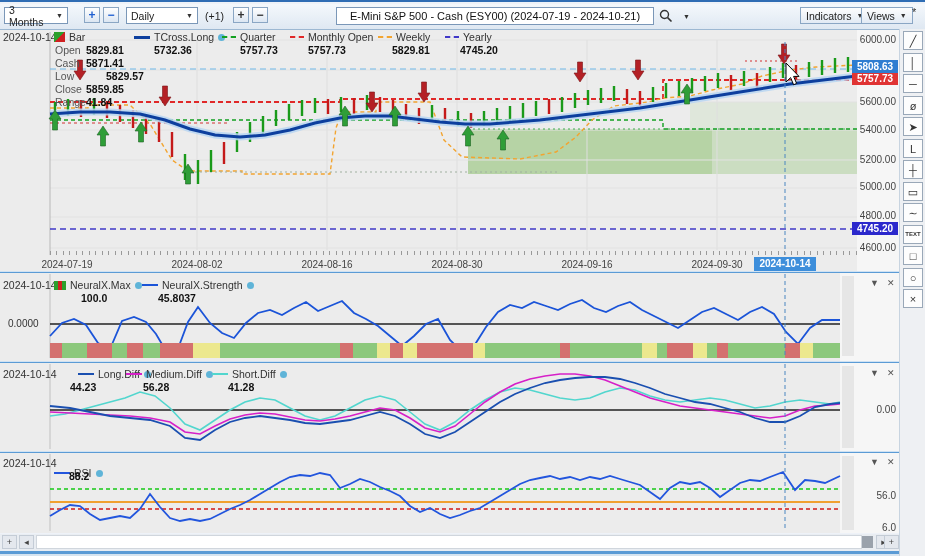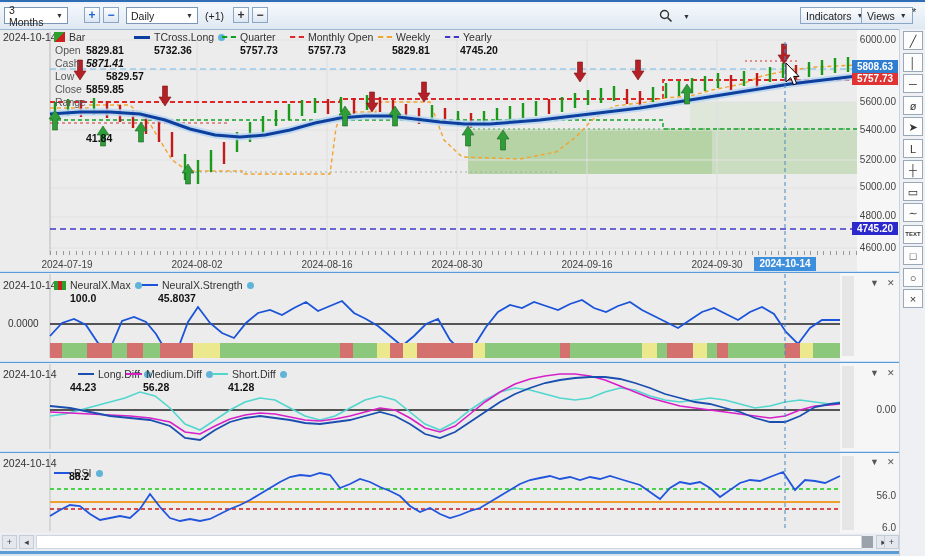--- a/index.html
+++ b/index.html
@@ -270,20 +270,21 @@
     </div>
     <div class="tbtn blue" style="left:84px;">+</div>
     <div class="tbtn blue" style="left:103px;">−</div>
     <div class="dd" style="left:126px;width:72px;">
       <span>Daily</span>
       <span class="caret">▼</span>
     </div>
     <span class="abs" style="left:205px;top:6px;font-size:10.5px;color:#222;">(+1)</span>
     <div class="tbtn dark" style="left:233px;">+</div>
     <div class="tbtn dark" style="left:252px;">−</div>
+    <div id="title-box">E-Mini S&amp;P 500 - Cash (ESY00) (2024-07-19 - 2024-10-21)</div>
     <svg class="abs" style="left:659px;top:5px;" width="14" height="14" viewBox="0 0 14 14">
       <circle cx="5.5" cy="5.5" r="4" fill="none" stroke="#333" stroke-width="1.4"></circle>
       <line x1="8.6" y1="8.6" x2="12.5" y2="12.5" stroke="#333" stroke-width="1.6"></line>
     </svg>
     <span class="caret abs" style="left:678px;top:9px;">▼</span>
     <div class="menu-btn" style="left:800px;">
       <span>Indicators</span>
       <span class="caret">▼</span>
     </div>
     <div class="menu-btn" style="left:861px;">
@@ -321,35 +322,35 @@
   <span class="lgv" style="left:392px;top:42px;">5829.81</span>
   <div class="lgl" style="left:445px;top:29px;">
     <span class="ic-dash" style="border-color:#4038c8;"></span>
     <span>Yearly</span>
   </div>
   <span class="lgv" style="left:460px;top:42px;">4745.20</span>
 
   <span class="lgd" style="left:55px;top:42px;color:#555;">Open</span>
   <span class="lgv" style="left:86px;top:42px;">5829.81</span>
   <span class="lgd" style="left:55px;top:55px;color:#555;">Cash</span>
-  <span class="lgv" style="left:86px;top:55px;font-style:italic;">5871.41</span>
+  <span class="lgv" style="left:86px;top:55px;">5871.41</span>
   <span class="lgd" style="left:55px;top:68px;color:#555;">Low</span>
   <span class="lgv" style="left:86px;top:68px;padding-left:20px;">5829.57</span>
   <span class="lgd" style="left:55px;top:81px;color:#555;">Close</span>
   <span class="lgv" style="left:86px;top:81px;">5859.85</span>
   <span class="lgd" style="left:55px;top:94px;color:#555;">Range</span>
-  <span class="lgv" style="left:86px;top:94px;margin-top:36px;">41.84</span>
+  <span class="lgv" style="left:86px;top:94px;">41.84</span>
 
   <span class="lgd" style="left:3px;top:277px;">2024-10-14</span>
   <div class="lgl" style="left:54px;top:277px;">
     <span class="ic-nx"></span>
     <span>NeuralX.Max</span>
     <span class="idot"></span>
   </div>
-  <span class="lgv" style="left:70px;top:290px;">100.0</span>
+  <span class="lgv" style="left:81px;top:290px;">100.0</span>
   <div class="lgl" style="left:142px;top:277px;">
     <span class="ic-line" style="background:#1b54d8;height:2px;"></span>
     <span>NeuralX.Strength</span>
     <span class="idot"></span>
   </div>
   <span class="lgv" style="left:158px;top:290px;">45.8037</span>
   <div class="pctrl" style="left:870px;top:276px;">
     <span>▼</span>
     <span>✕</span>
   </div>

